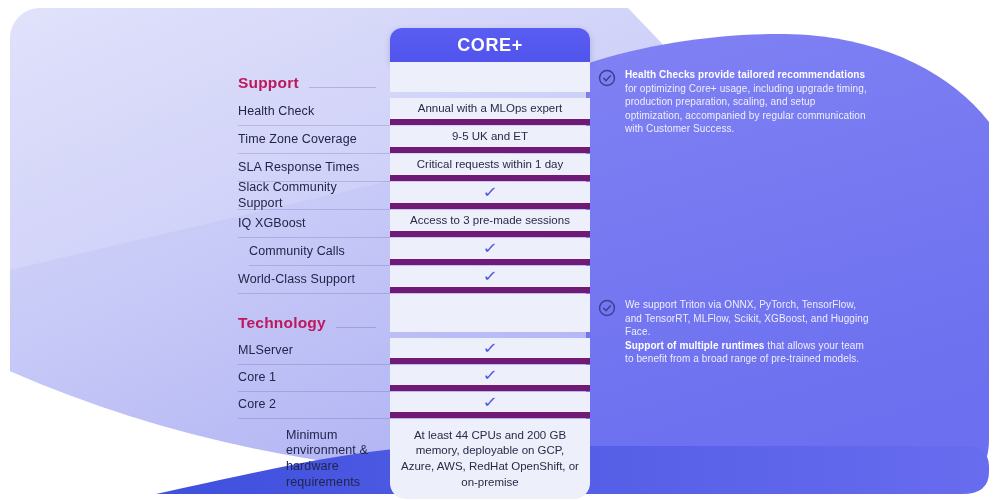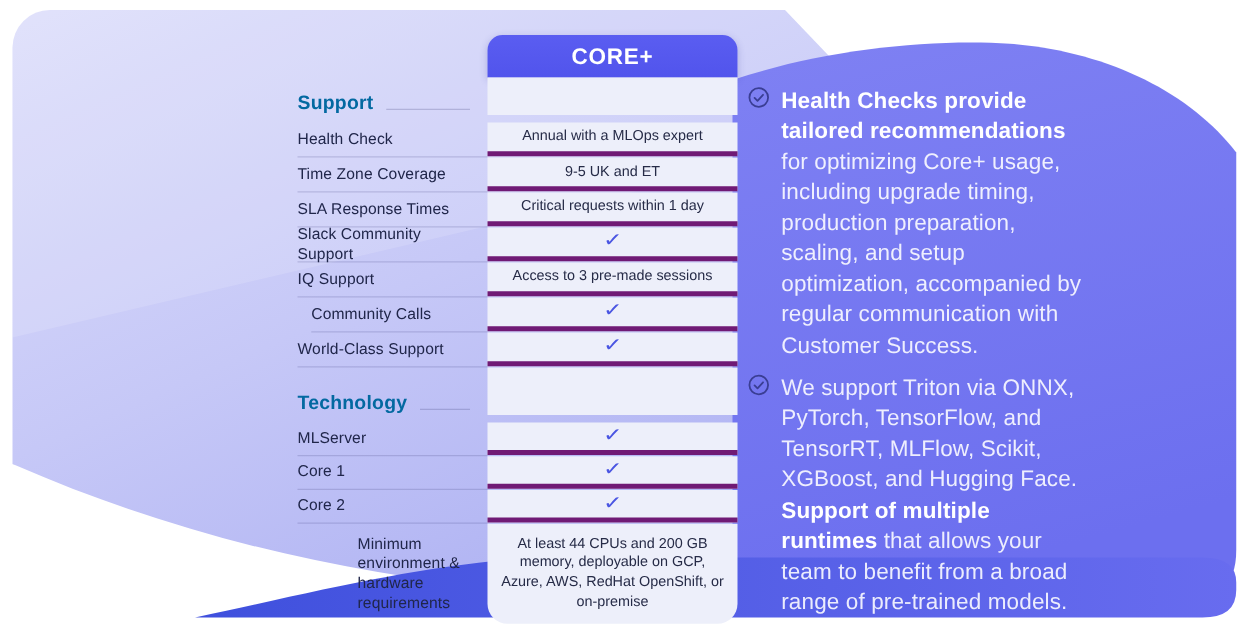--- a/index.html
+++ b/index.html
@@ -16,43 +16,43 @@
     display:grid;grid-template-columns:152px 200px;
   }
   .lcell{
     display:flex;align-items:center;
     padding-right:14px;color:#20264a;font-size:12.5px;letter-spacing:.1px;
     border-bottom:1px solid rgba(48,52,110,0.18);
     line-height:1.25;
   }
   .lcell.nob{border-bottom:none;margin-left:48px;}
   .lcell.heading{
-    font-size:15.5px;font-weight:700;color:#0369a1;letter-spacing:.2px;
+    font-size:15.5px;font-weight:700;color:#be185d;letter-spacing:.2px;
     align-items:flex-end;padding-bottom:6px;border-bottom:none;
   }
   .lcell.heading .hline{flex:1;height:1px;background:rgba(48,52,110,0.22);margin:0 0 4px 10px;}
   .vcell{
     background:#edeffa;display:flex;align-items:center;justify-content:center;
     text-align:center;color:#262b47;font-size:11.5px;line-height:1.35;
-    border-bottom:4px solid #701a75;padding:2px 10px;box-sizing:border-box;
+    border-bottom:6px solid #701a75;padding:2px 10px;box-sizing:border-box;
   }
   .vcell.nob{border-bottom:none;}
   .vcell.head{
     background:linear-gradient(180deg,#5a5df1,#5154ec);
     border-radius:12px 12px 0 0;border-bottom:none;
     color:#ffffff;font-size:18px;font-weight:700;letter-spacing:.6px;
     box-shadow:0 2px 6px rgba(60,60,160,0.25);
   }
   .vcell.last{border-radius:0 0 16px 16px;border-bottom:none;}
   .check{color:#4a55e2;font-size:15px;font-weight:700;transform:scaleX(1.25);}
 
   
   .callout{position:absolute;width:272px;display:flex;gap:9px;}
   .callout .ico{flex:0 0 18px;margin-top:1px;}
-  .callout .txt{color:rgba(255,255,255,0.88);font-size:18px;line-height:1.36;letter-spacing:.1px;}
+  .callout .txt{color:rgba(255,255,255,0.88);font-size:10px;line-height:1.36;letter-spacing:.1px;}
   .callout .txt p{margin:0;}
   .callout .txt strong{color:#ffffff;font-weight:700;}
   .c1{left:598px;top:68px;}
   .c2{left:598px;top:298px;}
 </style>
 </head>
 <body>
 
 <svg class="bg-svg" viewBox="0 0 1000 500" aria-hidden="true">
   <defs>
@@ -106,21 +106,21 @@
     <div class="vcell" style="height: 27px;">
       <span>Critical requests within 1 day</span>
     </div>
     <div class="lcell" style="height: 27px;">
       <span>Slack Community Support</span>
     </div>
     <div class="vcell" style="height: 27px;">
       <span class="check">✓</span>
     </div>
     <div class="lcell" style="height: 27px;">
-      <span>IQ Support</span>
+      <span>IQ XGBoost</span>
     </div>
     <div class="vcell" style="height: 27px;">
       <span>Access to 3 pre-made sessions</span>
     </div>
     <div class="lcell" style="height: 27px; margin-left: 11px;">
       <span>Community Calls</span>
     </div>
     <div class="vcell" style="height: 27px;">
       <span class="check">✓</span>
     </div>

